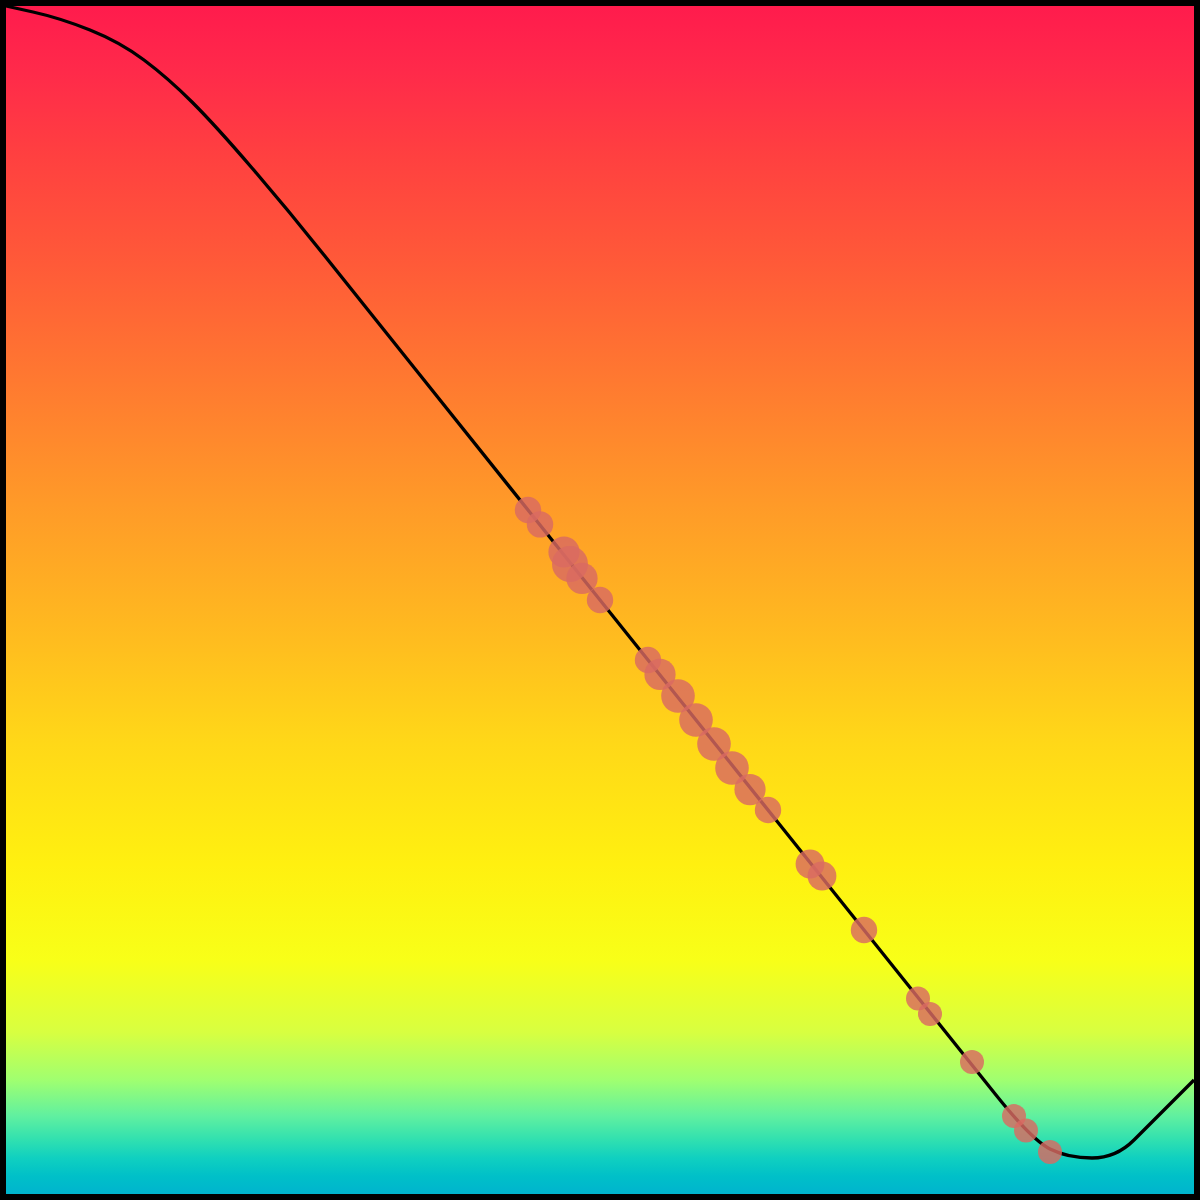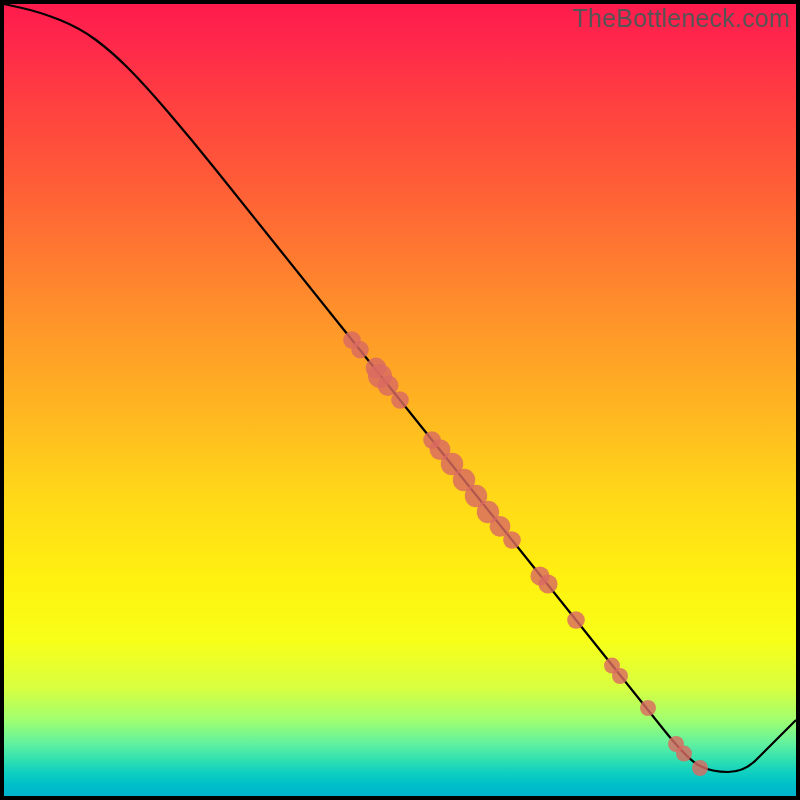--- a/index.html
+++ b/index.html
@@ -67,21 +67,20 @@
   .marker {
     fill: #d96a62;
     fill-opacity: 0.82;
     stroke: none;
   }
 </style>
 </head>
 <body>
 
 <div class="chart-container">
-  <div class="watermark">TheBottleneck.com</div>
   <svg class="plot" viewBox="0 0 800 800">
     <path id="curve" class="curve-path" d="M 4.0 4.0 Q 4.0 4.0 22.0 8.0 Q 40.0 12.0 60.0 20.0 Q 80.0 28.0 96.0 40.0 Q 112.0 52.0 128.0 68.0 Q 144.0 84.0 168.0 112.0 Q 192.0 140.0 216.0 170.0 Q 240.0 200.0 280.0 250.0 Q 320.0 300.0 360.0 350.0 Q 400.0 400.0 440.0 450.0 Q 480.0 500.0 520.0 550.0 Q 560.0 600.0 600.0 650.0 Q 640.0 700.0 664.0 730.0 Q 688.0 760.0 700.0 766.0 Q 712.0 772.0 728.0 772.0 Q 744.0 772.0 756.0 760.0 Q 768.0 748.0 782.0 734.0 T 796.0 720.0"></path>
     <g id="markers">
         <circle cx="352.0" cy="340.0" r="8.8" class="marker"></circle>
         <circle cx="360.0" cy="349.6" r="8.8" class="marker"></circle>
         <circle cx="376.0" cy="368.0" r="10.4" class="marker"></circle>
         <circle cx="380.0" cy="376.0" r="12.0" class="marker"></circle>
         <circle cx="388.0" cy="385.6" r="10.4" class="marker"></circle>
         <circle cx="400.0" cy="400.0" r="8.8" class="marker"></circle>
         <circle cx="432.0" cy="440.0" r="8.8" class="marker"></circle>

